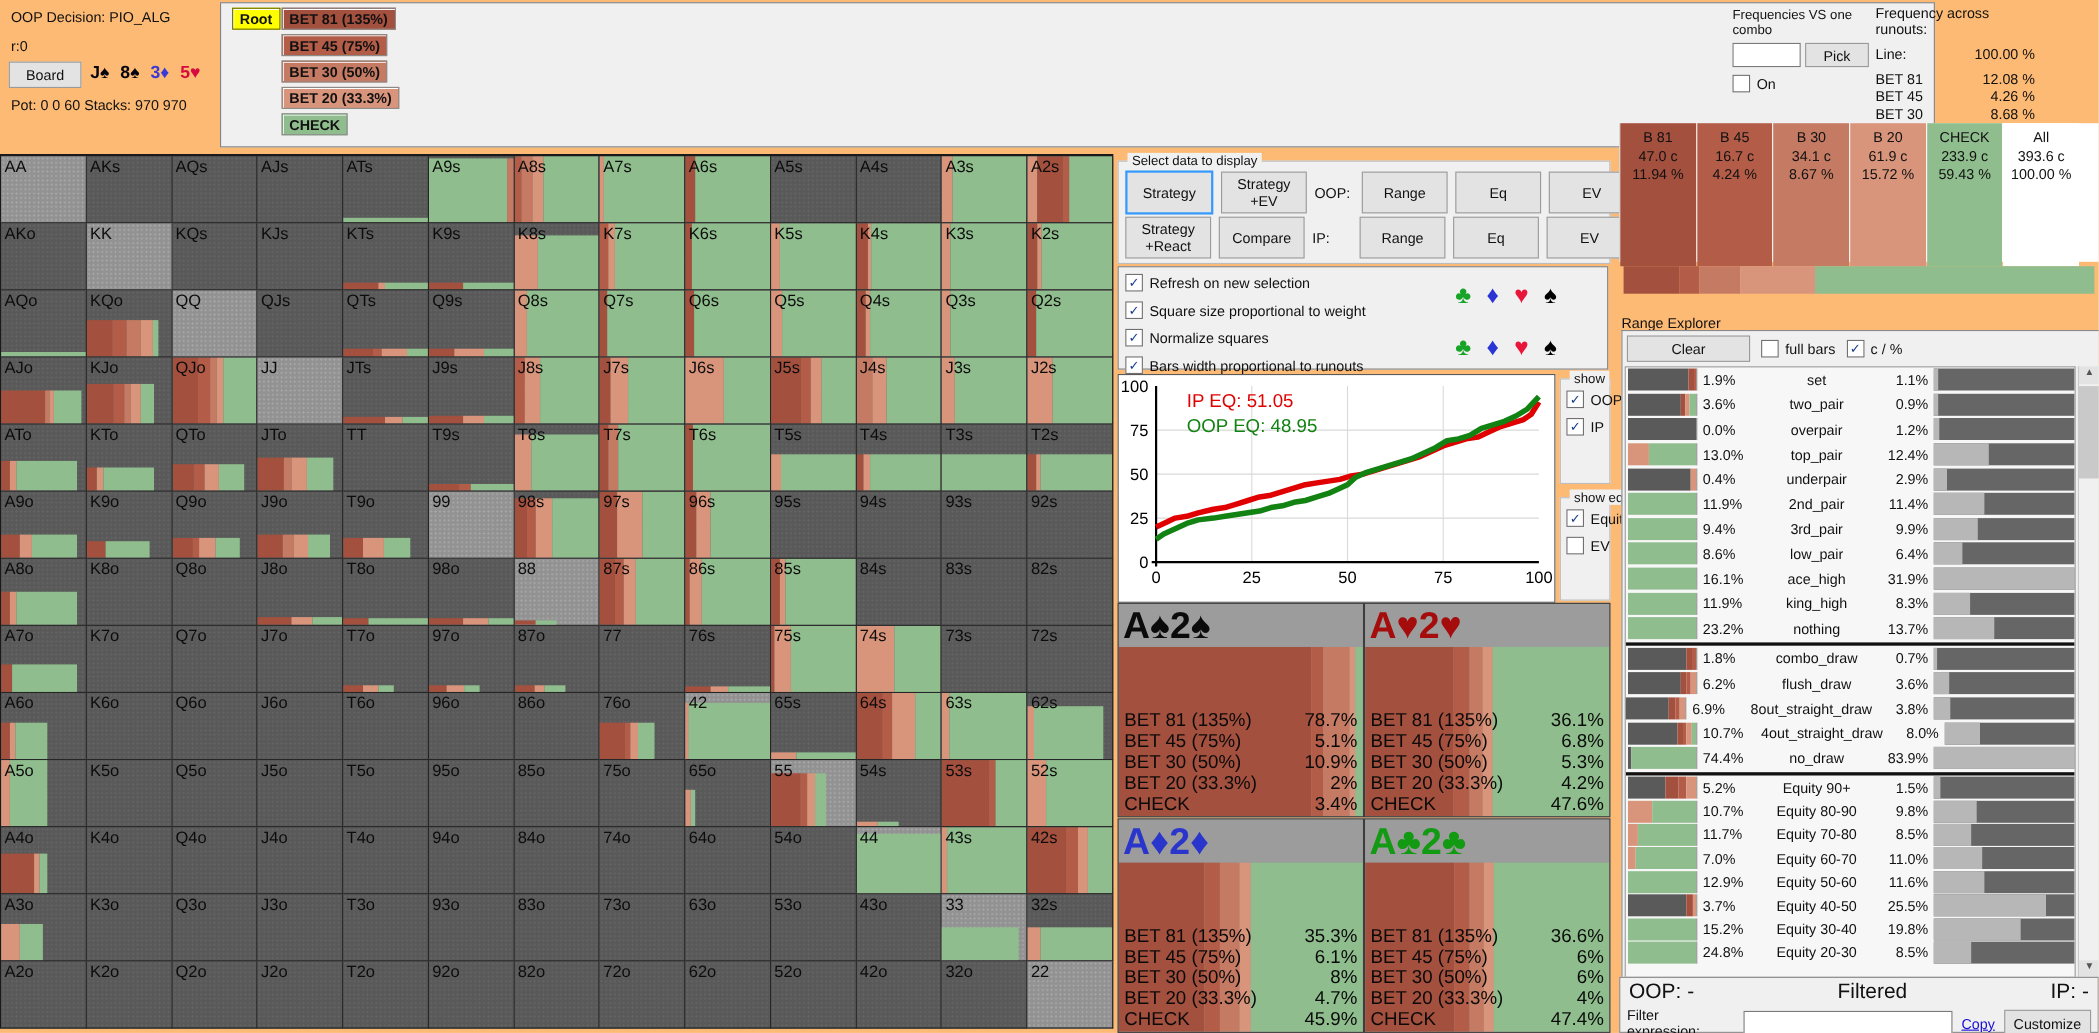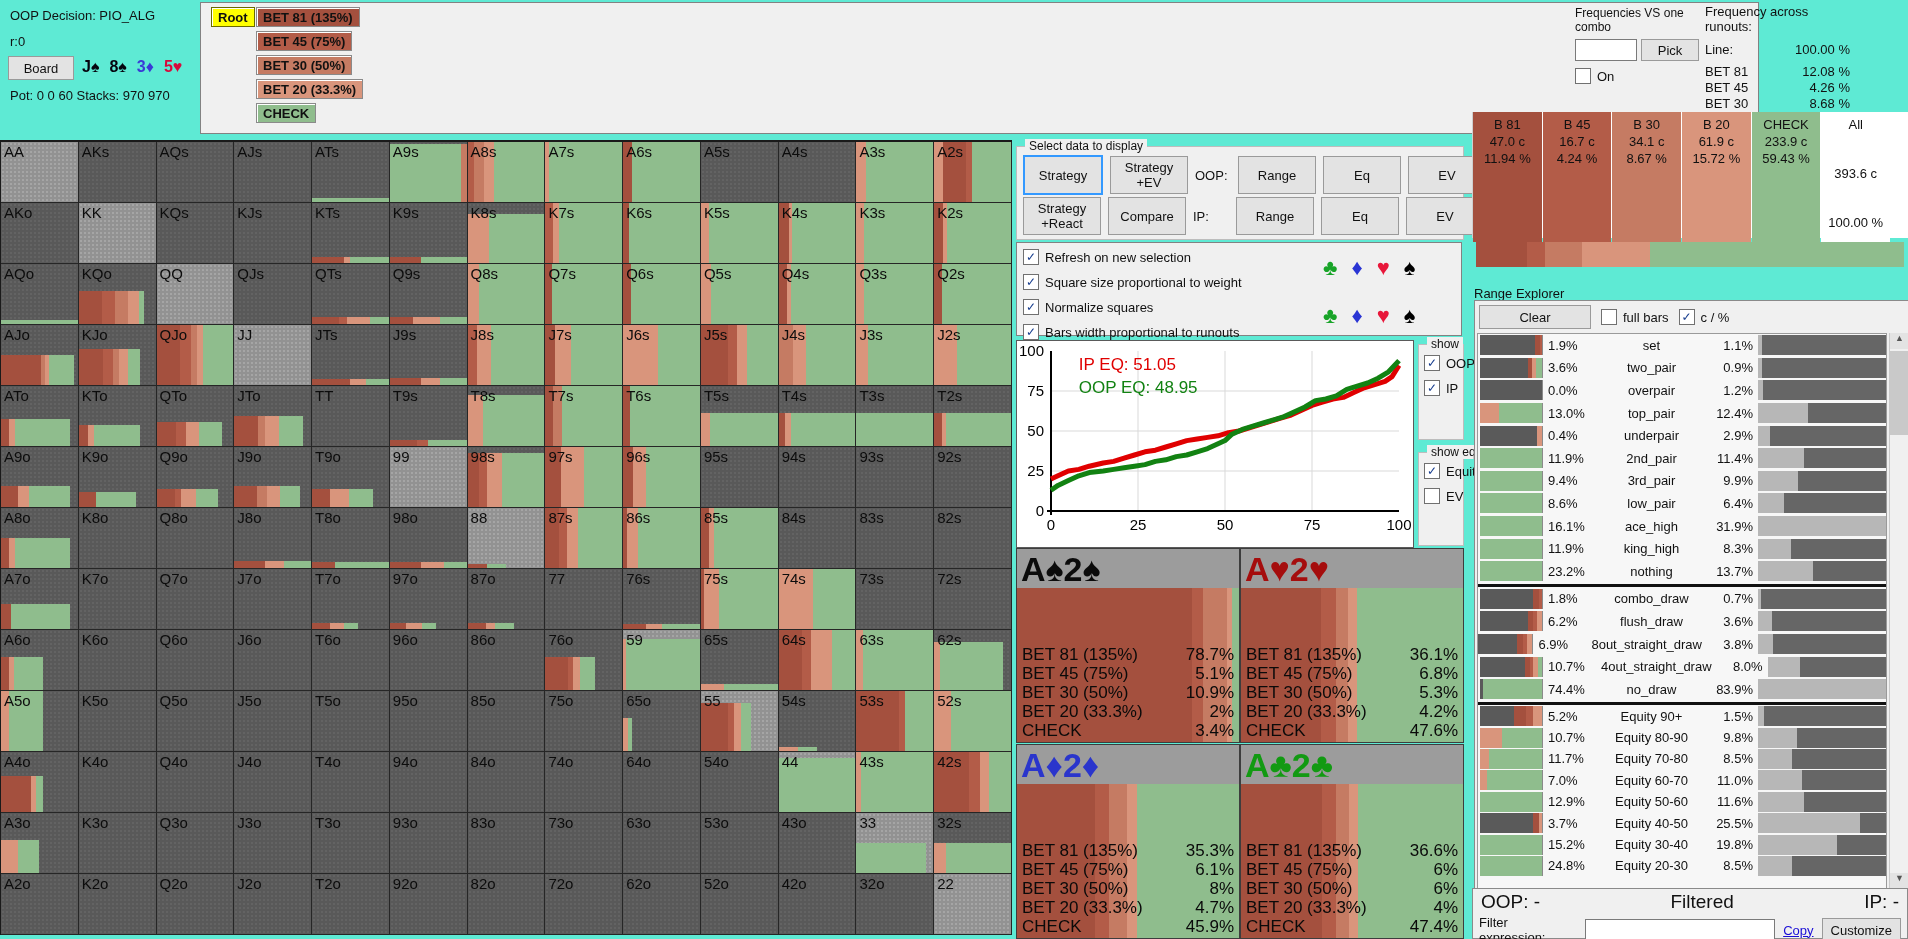--- a/index.html
+++ b/index.html
@@ -1,16 +1,16 @@
 <!DOCTYPE html>
 <html><head>
 <meta charset="utf-8">
 <style>
   html,body{margin:0;padding:0;background:#f0f0f0;font-family:"Liberation Sans",sans-serif;}
-  #app{position:relative;width:1908px;height:939px;background:#5eead4;overflow:hidden;font-size:13px;color:#111;}
+  #app{position:relative;width:1908px;height:939px;background:#fdba74;overflow:hidden;font-size:13px;color:#111;}
   .abs{position:absolute;}
   .btn{background:#e3e3e3;border:1px solid #9a9a9a;display:flex;align-items:center;justify-content:center;font-size:13px;cursor:default;}
   .groupbox{border:1px solid #bdbdbd;background:#f0f0f0;}
   .gtitle{position:absolute;top:-8px;left:8px;background:#f0f0f0;padding:0 4px;font-size:12px;}
   .cbx{width:14px;height:14px;border:1px solid #707070;background:#fff;display:inline-flex;align-items:center;justify-content:center;font-size:12px;color:#1a3f8f;flex:0 0 14px;}
   .cbrow{display:flex;align-items:center;gap:6px;margin-bottom:9px;font-size:13px;}
   
   #grid{position:absolute;left:0;top:140px;width:1011px;height:793px;display:grid;grid-template-columns:repeat(13,1fr);grid-template-rows:repeat(13,1fr);border-top:2px solid #1a1a1a;border-left:1px solid #1a1a1a;background:#2a2a2a;}
   .cell{position:relative;overflow:hidden;border-right:1px solid #262626;border-bottom:1px solid #262626;}
   .cell.dark{background:#595959;background-image:radial-gradient(#636363 1px,transparent 1px);background-size:4px 4px;}
@@ -811,21 +811,21 @@
           <div style="flex: 0 0 15%; background: rgb(217, 149, 124);"></div>
           <div style="flex: 0 0 30%; background: rgb(143, 189, 141);"></div>
         </div>
         <span class="celllab">76o</span>
       </div>
       <div class="cell pair">
         <div class="cellbar" style="height: 85%; width: 100%;">
           <div style="flex: 0 0 4%; background: rgb(217, 149, 124);"></div>
           <div style="flex: 0 0 96%; background: rgb(143, 189, 141);"></div>
         </div>
-        <span class="celllab">59</span>
+        <span class="celllab">42</span>
       </div>
       <div class="cell dark">
         <div class="cellbar" style="height: 10%; width: 100%;">
           <div style="flex: 0 0 30%; background: rgb(217, 149, 124);"></div>
           <div style="flex: 0 0 70%; background: rgb(143, 189, 141);"></div>
         </div>
         <span class="celllab">65s</span>
       </div>
       <div class="cell dark">
         <div class="cellbar" style="height: 100%; width: 100%;">
@@ -1323,21 +1323,21 @@
       <div class="tcol" style="flex: 1 1 0%; margin-right: 1px; background: rgb(217, 149, 124);">
         <div>B 20</div>
         <div>61.9 c</div>
         <div>15.72 %</div>
       </div>
       <div class="tcol" style="flex: 1 1 0%; margin-right: 1px; background: rgb(143, 189, 141);">
         <div>CHECK</div>
         <div>233.9 c</div>
         <div>59.43 %</div>
       </div>
-      <div class="tcol" style="flex: 1 1 0%; margin-right: 19px; background: rgb(255, 255, 255); gap: 32px;">
+      <div class="tcol" style="flex: 1 1 0%; margin-right: 19px; background: rgb(255, 255, 255);">
         <div>All</div>
         <div>393.6 c</div>
         <div>100.00 %</div>
       </div>
     </div>
   <div class="abs" style="left:1476px;top:242px;width:428px;height:25px;display:flex;" id="totals-bar">
       <div style="height: 100%; flex: 0 0 11.94%; background: rgb(164, 80, 62);"></div>
       <div style="height: 100%; flex: 0 0 4.24%; background: rgb(179, 92, 72);"></div>
       <div style="height: 100%; flex: 0 0 8.67%; background: rgb(197, 123, 99);"></div>
       <div style="height: 100%; flex: 0 0 15.72%; background: rgb(217, 149, 124);"></div>

